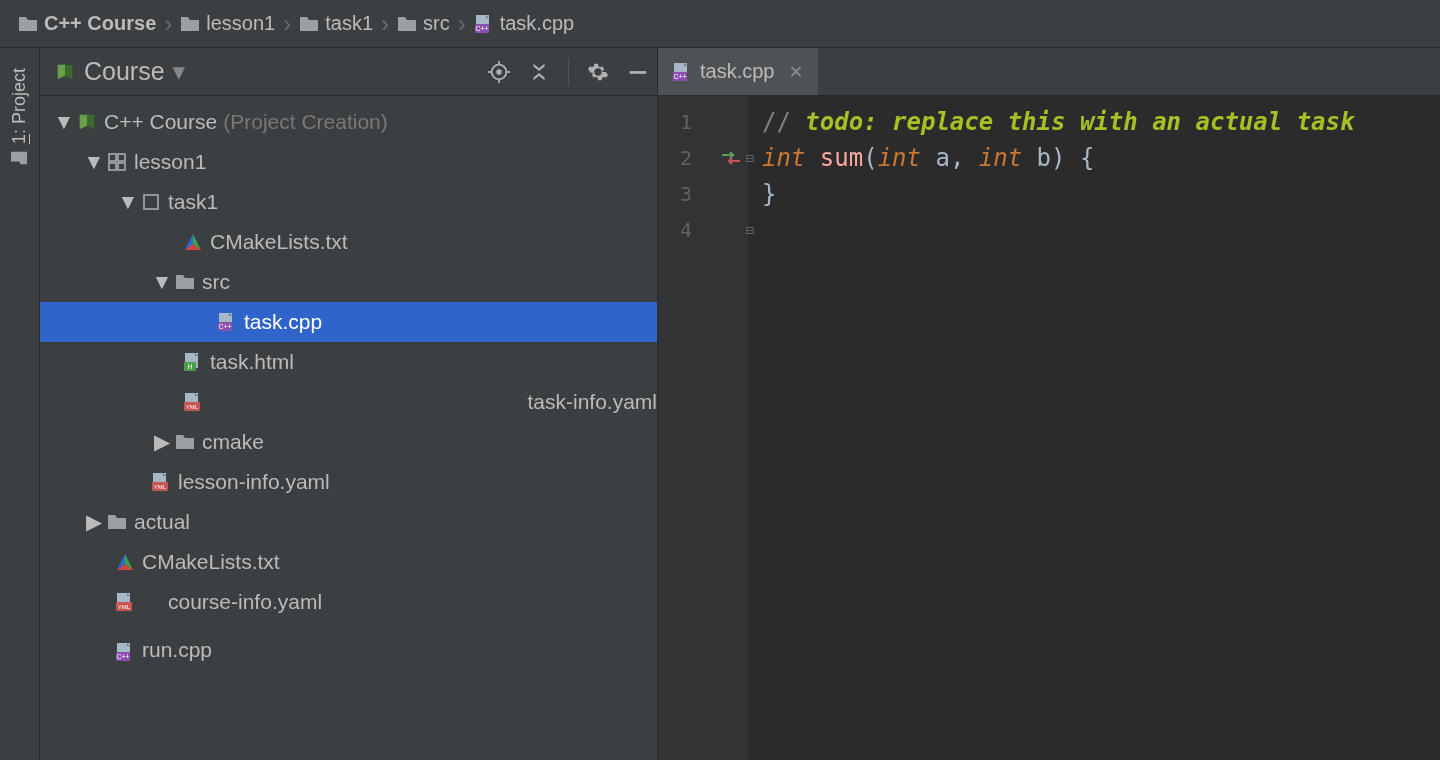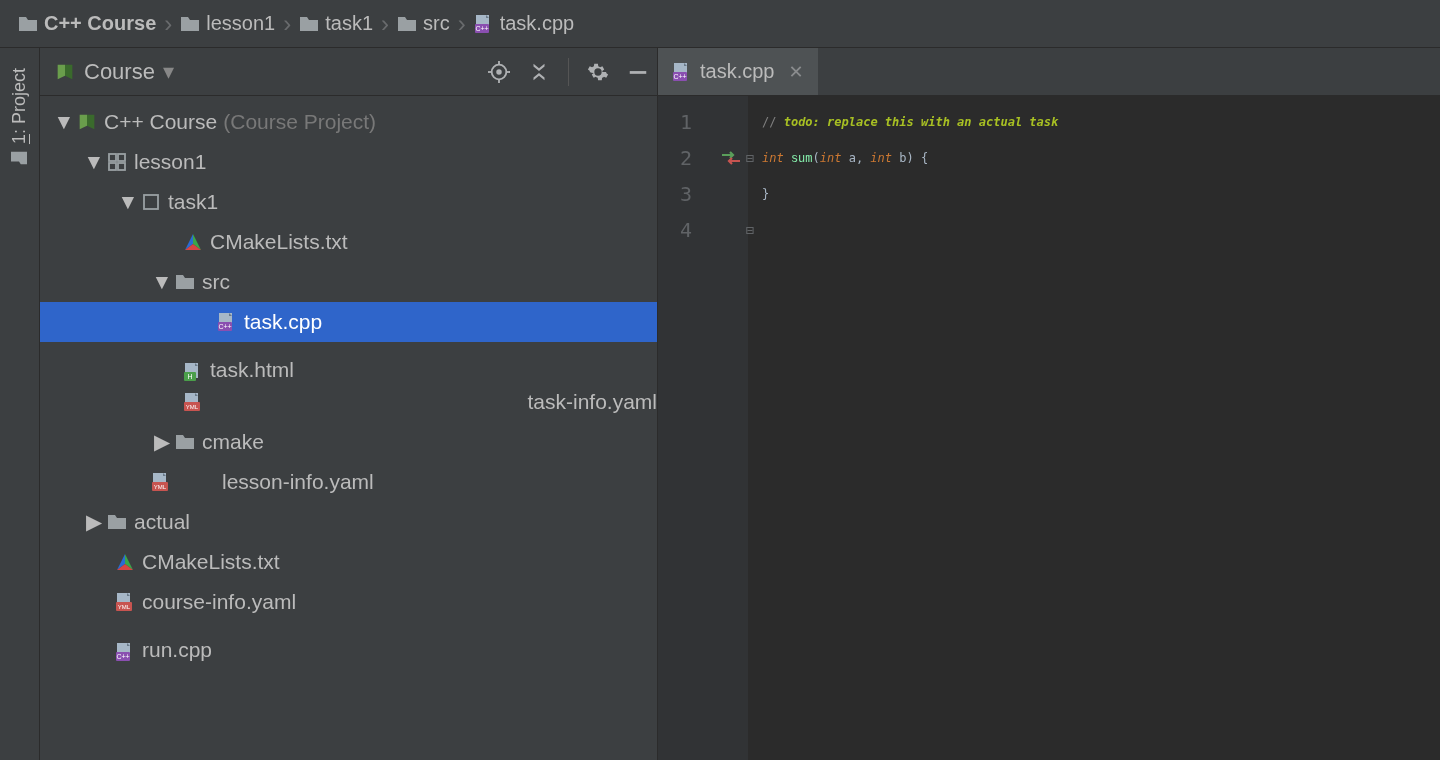--- a/index.html
+++ b/index.html
@@ -78,21 +78,21 @@
   height: 48px;
   display: flex;
   align-items: center;
   padding: 0 8px 0 14px;
   border-bottom: 1px solid #2b2b2b;
 }
 .panel-header-title {
   display: flex;
   align-items: center;
   gap: 8px;
-  font-size: 22px;
+  font-size: 25px;
   color: #bbbbbb;
 }
 .panel-header-right {
   margin-left: auto;
   display: flex;
   align-items: center;
   gap: 18px;
 }
 .panel-header-right .icon-btn {
   cursor: pointer;
@@ -199,31 +199,31 @@
 .fold-marker {
   position: absolute;
   right: -6px;
   color: #606366;
   font-size: 14px;
 }
 
 .code {
   flex: 1;
   font-family: "Menlo", "Consolas", monospace;
-  font-size: 12px;
+  font-size: 24px;
   padding-top: 8px;
   padding-left: 14px;
   color: #a9b7c6;
   line-height: 36px;
 }
 .code .line { height: 36px; white-space: pre; }
 .c-comment { color: #808080; }
 .c-todo { color: #a8c023; font-style: italic; font-weight: 600; }
 .c-kw { color: #cc7832; font-style: italic; }
-.c-fn { color: #86efac; font-family: Liberation Mono, monospace; }
+.c-fn { color: #fca5a5; }
 .c-punc { color: #a9b7c6; }
 
 
 svg { display: block; }
 
 
 .folder-ic { color: #9aa0a3; }
 
 
 </style>
@@ -339,21 +339,21 @@
     <div class="tree">
       <div class="tree-row" style="padding-left:14px;">
         <span class="twisty">▼</span>
         <span class="icon">
             <svg width="22" height="22" viewBox="0 0 24 24">
               <path fill="#6a9e4c" d="M4 4v16l8-4V4z"></path>
               <path fill="#3a6a2c" d="M12 4v12l8 4V4z"></path>
             </svg>
           </span>
         <span class="label">C++ Course</span>
-        <span class="label-sub">(Course Project)</span>
+        <span class="label-sub">(Project Creation)</span>
       </div>
 
       <div class="tree-row" style="padding-left:44px;">
         <span class="twisty">▼</span>
         <span class="icon">
             <svg width="20" height="20" viewBox="0 0 20 20" fill="none" stroke="#9aa0a3" stroke-width="1.8">
               <rect x="2" y="2" width="7" height="7"></rect>
               <rect x="11" y="2" width="7" height="7"></rect>
               <rect x="2" y="11" width="7" height="7"></rect>
               <rect x="11" y="11" width="7" height="7"></rect>
@@ -399,21 +399,21 @@
             <svg width="20" height="20" viewBox="0 0 20 20">
               <rect x="2" y="1" width="13" height="15" fill="#a6b7c7"></rect>
               <path d="M12 1l3 3h-3z" fill="#6a7a89"></path>
               <rect x="1" y="10" width="14" height="9" rx="1" fill="#8a4fb0"></rect>
               <text x="8" y="17" font-size="7" fill="#fff" text-anchor="middle" font-family="sans-serif">C++</text>
             </svg>
           </span>
         <span class="label">task.cpp</span>
       </div>
 
-      <div class="tree-row" style="padding-left:140px;align-items:flex-end;">
+      <div class="tree-row" style="padding-left:140px;">
         <span class="icon">
             <svg width="20" height="20" viewBox="0 0 20 20">
               <rect x="2" y="1" width="13" height="15" fill="#a6b7c7"></rect>
               <path d="M12 1l3 3h-3z" fill="#6a7a89"></path>
               <rect x="1" y="10" width="12" height="9" rx="1" fill="#4a9e4a"></rect>
               <text x="7" y="17" font-size="7" fill="#fff" text-anchor="middle" font-family="sans-serif">H</text>
             </svg>
           </span>
         <span class="label">task.html</span>
       </div>
@@ -433,21 +433,21 @@
       <div class="tree-row" style="padding-left:112px;">
         <span class="twisty">▶</span>
         <span class="icon folder-ic">
             <svg width="20" height="18" viewBox="0 0 20 18">
               <path fill="currentColor" d="M1 2h7l2 3h9v11H1z"></path>
             </svg>
           </span>
         <span class="label">cmake</span>
       </div>
 
-      <div class="tree-row" style="padding-left:108px;gap:44px;">
+      <div class="tree-row" style="padding-left:108px;">
         <span class="icon">
             <svg width="20" height="20" viewBox="0 0 20 20">
               <rect x="2" y="1" width="13" height="15" fill="#a6b7c7"></rect>
               <path d="M12 1l3 3h-3z" fill="#6a7a89"></path>
               <rect x="1" y="10" width="16" height="9" rx="1" fill="#c75450"></rect>
               <text x="9" y="17" font-size="6" fill="#fff" text-anchor="middle" font-family="sans-serif">YML</text>
             </svg>
           </span>
         <span class="label">lesson-info.yaml</span>
       </div>
@@ -466,21 +466,21 @@
         <span class="icon">
             <svg width="20" height="20" viewBox="0 0 20 20">
               <polygon points="10,2 2,18 10,12" fill="#2a6bd4"></polygon>
               <polygon points="10,2 18,18 10,12" fill="#3aa64a"></polygon>
               <polygon points="2,18 18,18 10,12" fill="#d64545"></polygon>
             </svg>
           </span>
         <span class="label">CMakeLists.txt</span>
       </div>
 
-      <div class="tree-row" style="padding-left:72px;">
+      <div class="tree-row" style="padding-left:72px;gap:26px;">
         <span class="icon">
             <svg width="20" height="20" viewBox="0 0 20 20">
               <rect x="2" y="1" width="13" height="15" fill="#a6b7c7"></rect>
               <path d="M12 1l3 3h-3z" fill="#6a7a89"></path>
               <rect x="1" y="10" width="16" height="9" rx="1" fill="#c75450"></rect>
               <text x="9" y="17" font-size="6" fill="#fff" text-anchor="middle" font-family="sans-serif">YML</text>
             </svg>
           </span>
         <span class="label">course-info.yaml</span>
       </div>

